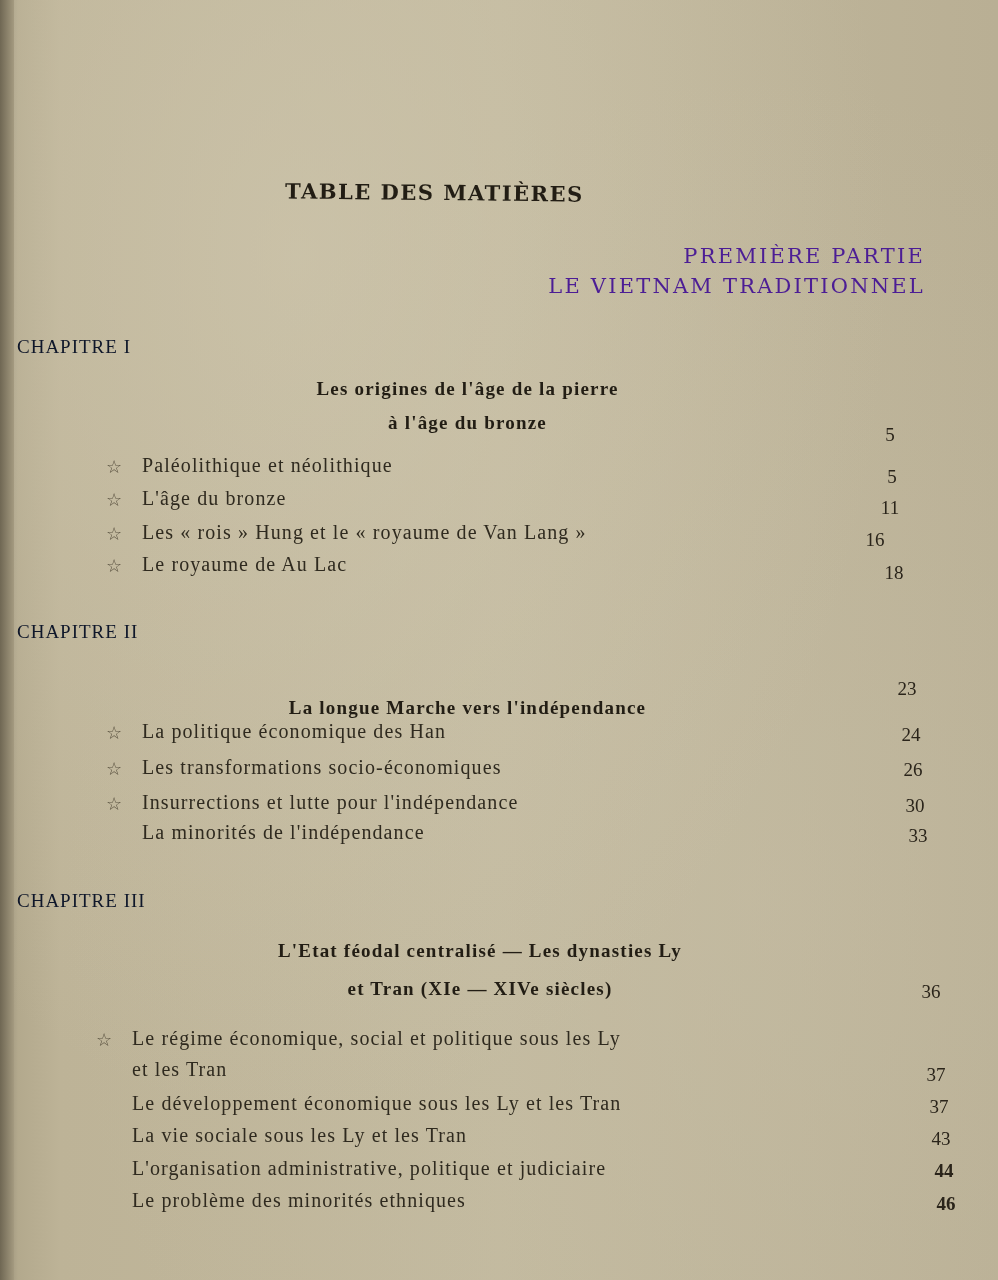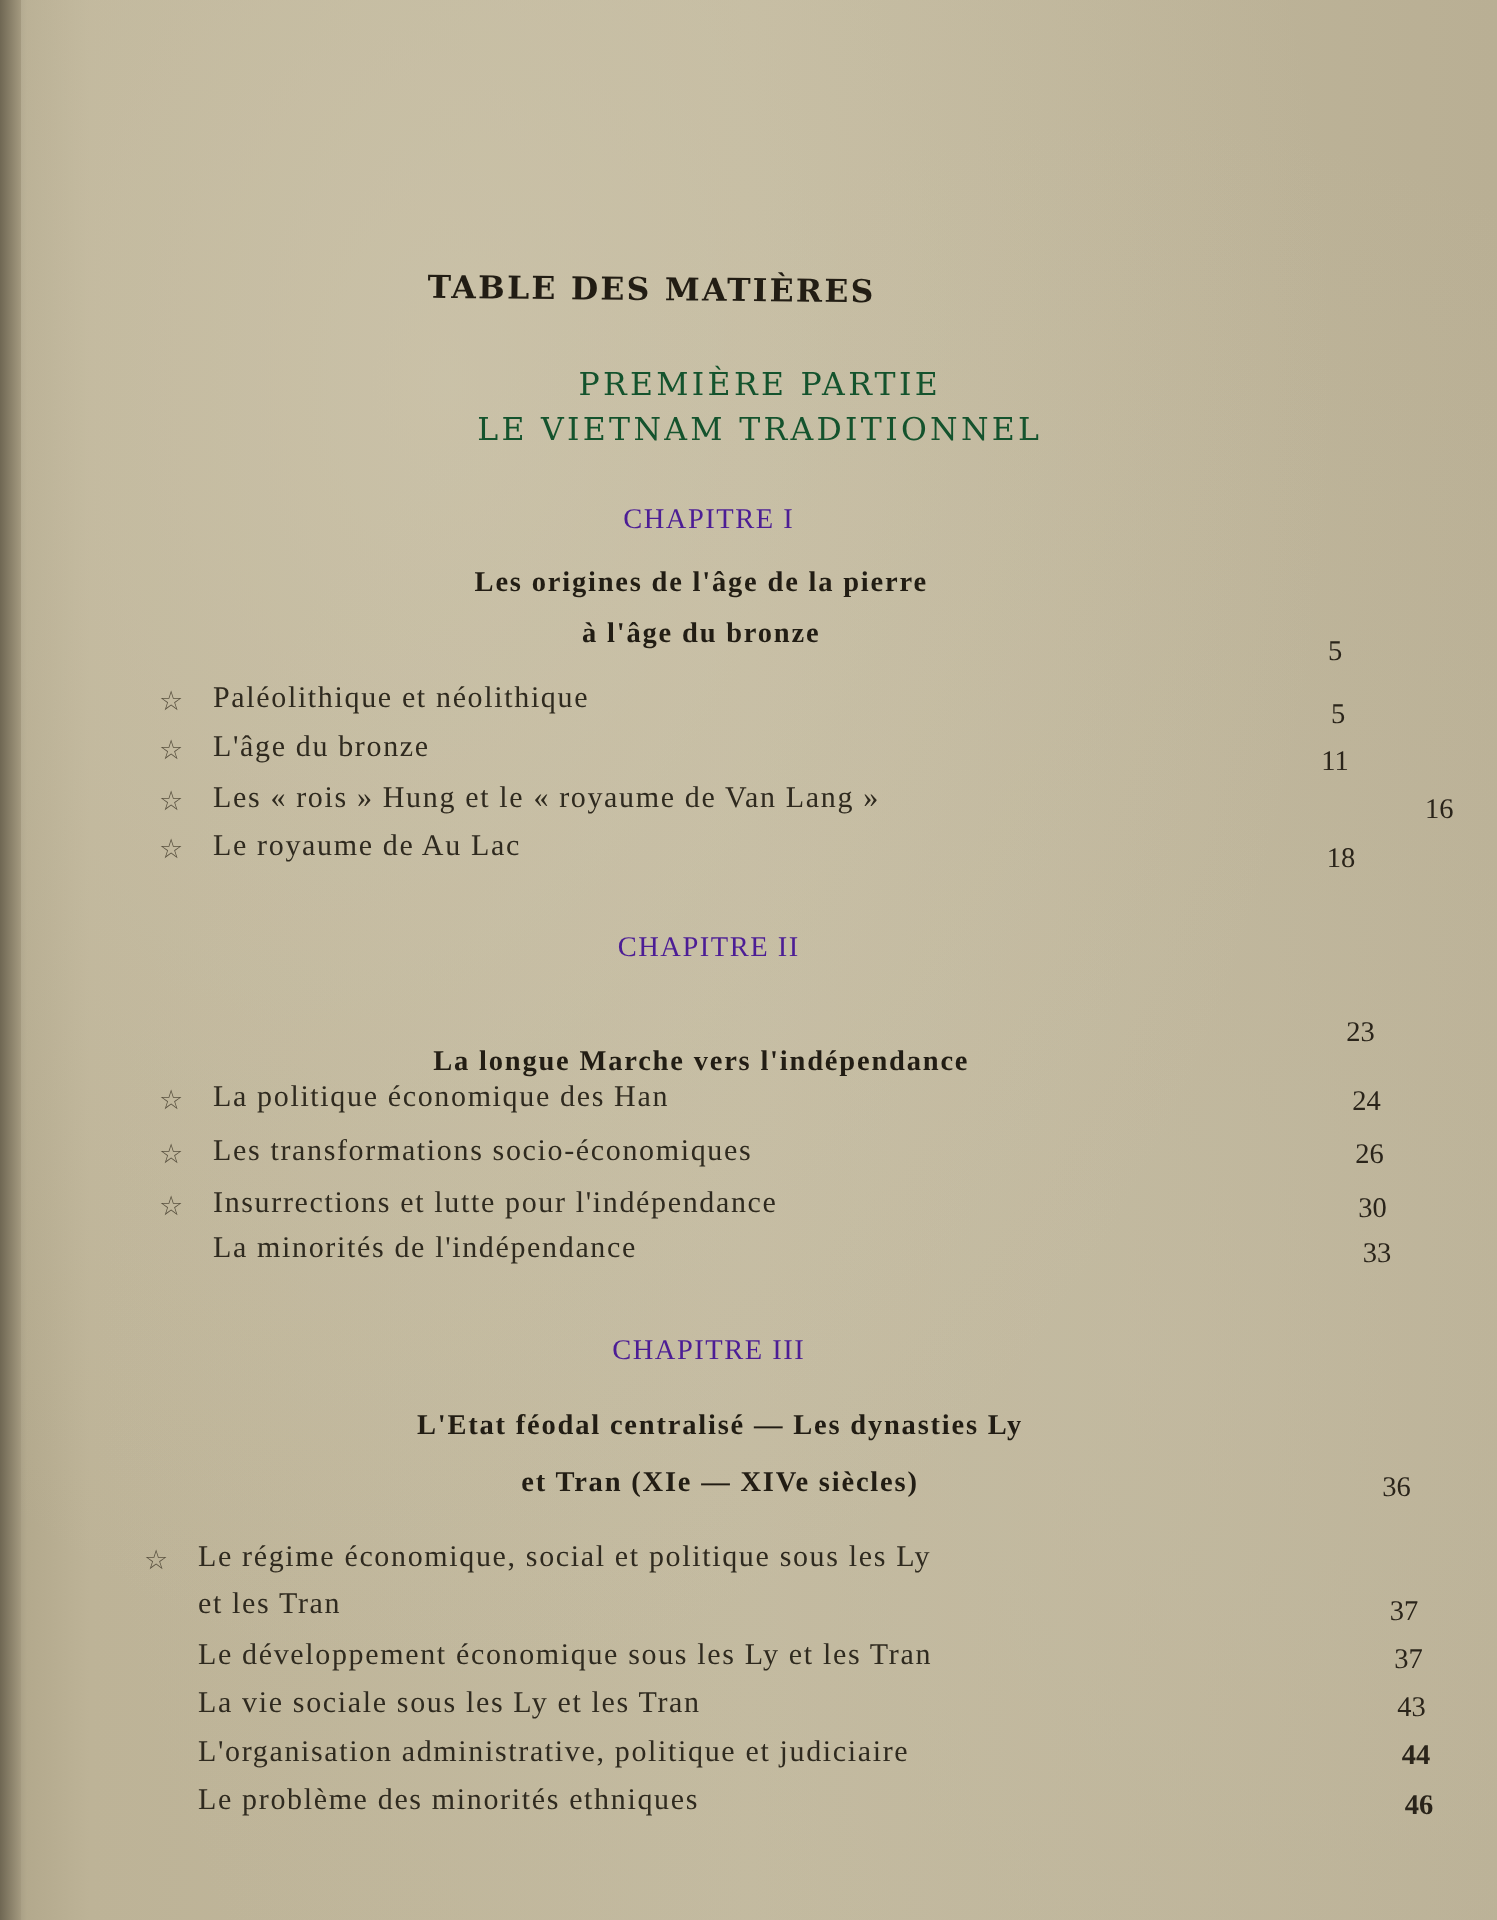--- a/index.html
+++ b/index.html
@@ -17,31 +17,31 @@
     position: absolute; left: 0; top: 0; width: 14px; height: 1280px;
     background: linear-gradient(90deg, #6f6753, #a49a80);
   }
   .title {
     position: absolute; top: 180px; left: 285px;
     font-family: "DejaVu Serif", serif; font-weight: bold;
     font-size: 21px; letter-spacing: 1.5px; color: #221d14;
     transform: rotate(0.6deg);
   }
   .part {
-    position: absolute; left: 0; width: 920px; text-align: center;
+    position: absolute; left: 0; width: 920px; text-align: right;
     font-family: "DejaVu Serif", serif; font-size: 21px; letter-spacing: 2.2px;
-    color: #14532d;
-    margin-left: 44px;
+    color: #4c1d95;
   }
   .part.p1 { top: 244px; left: 0; width: 925px; }
   .part.p2 { top: 274px; left: 0; width: 925px; }
   .chap {
-    position: absolute; left: 0; width: 945px; text-align: center;
+    position: absolute; left: 0; width: 945px; text-align: left;
     font-family: "Liberation Serif", serif; font-size: 19px; letter-spacing: 1px;
-    color: #4c1d95;
+    color: #0f172a;
+    padding-left: 17px;
   }
   .chap-title {
     position: absolute; left: 0; width: 935px; text-align: center;
     font-family: "Liberation Serif", serif; font-weight: bold;
     font-size: 19px; letter-spacing: 1.2px; color: #221d14;
   }
   .entry {
     position: absolute; left: 108px; width: 832px;
     font-family: "Liberation Serif", serif; font-size: 20px; letter-spacing: 1.1px;
     color: #2f2a1f;
@@ -79,21 +79,21 @@
 <div class="entry" style="top:487px;">
   <span class="star">☆</span>
   <span class="text">L'âge du bronze</span>
 </div>
 <div class="pg" style="top:497px; left:865px;">11</div>
 
 <div class="entry" style="top:521px;">
   <span class="star">☆</span>
   <span class="text">Les « rois » Hung et le « royaume de Van Lang »</span>
 </div>
-<div class="pg" style="top:529px; left:919px;text-align:right;">16</div>
+<div class="pg" style="top:529px; left:850px;">16</div>
 
 <div class="entry" style="top:553px;">
   <span class="star">☆</span>
   <span class="text">Le royaume de Au Lac</span>
 </div>
 <div class="pg" style="top:562px; left:869px;">18</div>
 
 <div class="chap" style="top:621px;">CHAPITRE II</div>
 <div class="chap-title" style="top:668px;margin-top:29px;">La longue Marche vers l'indépendance</div>
 <div class="pg" style="top:678px; left:882px;">23</div>

